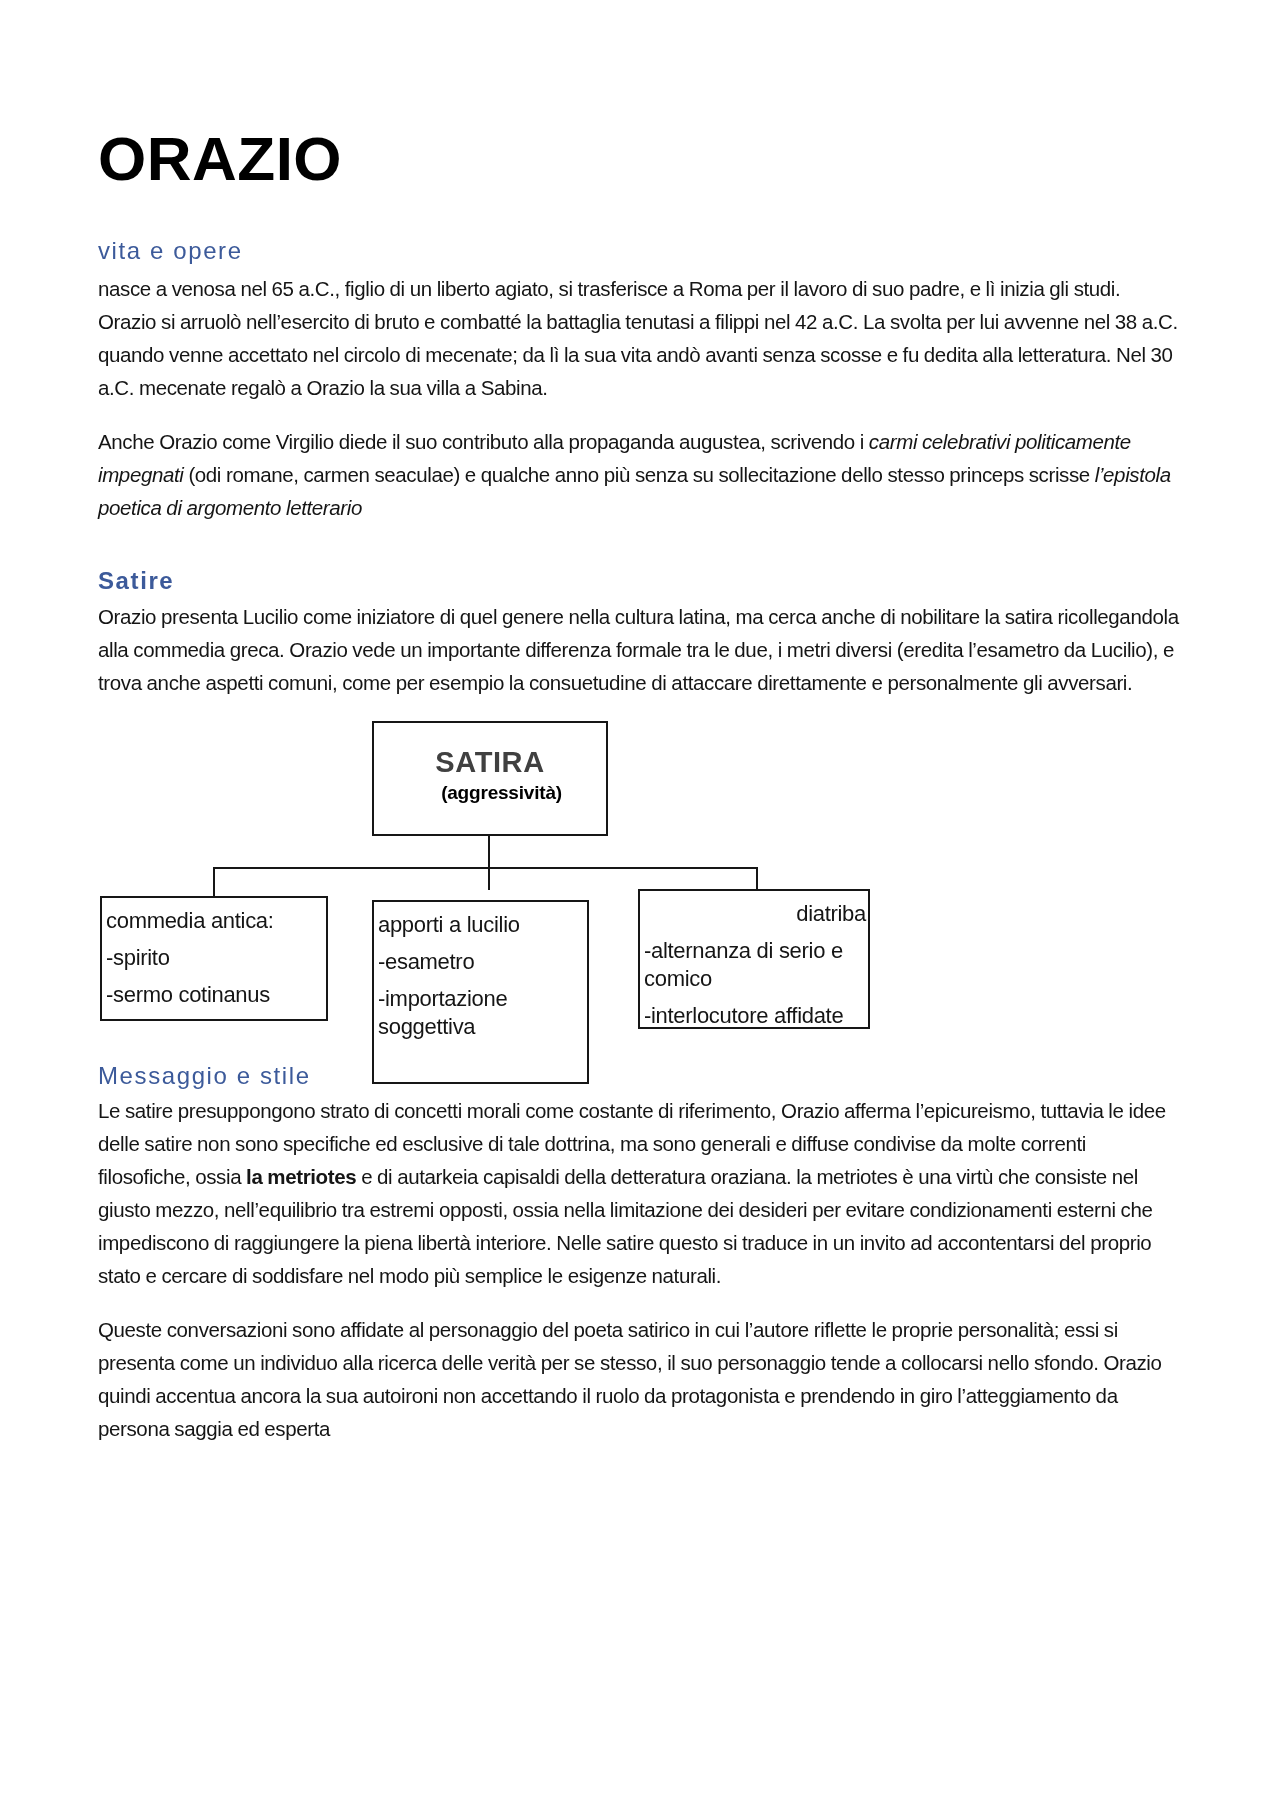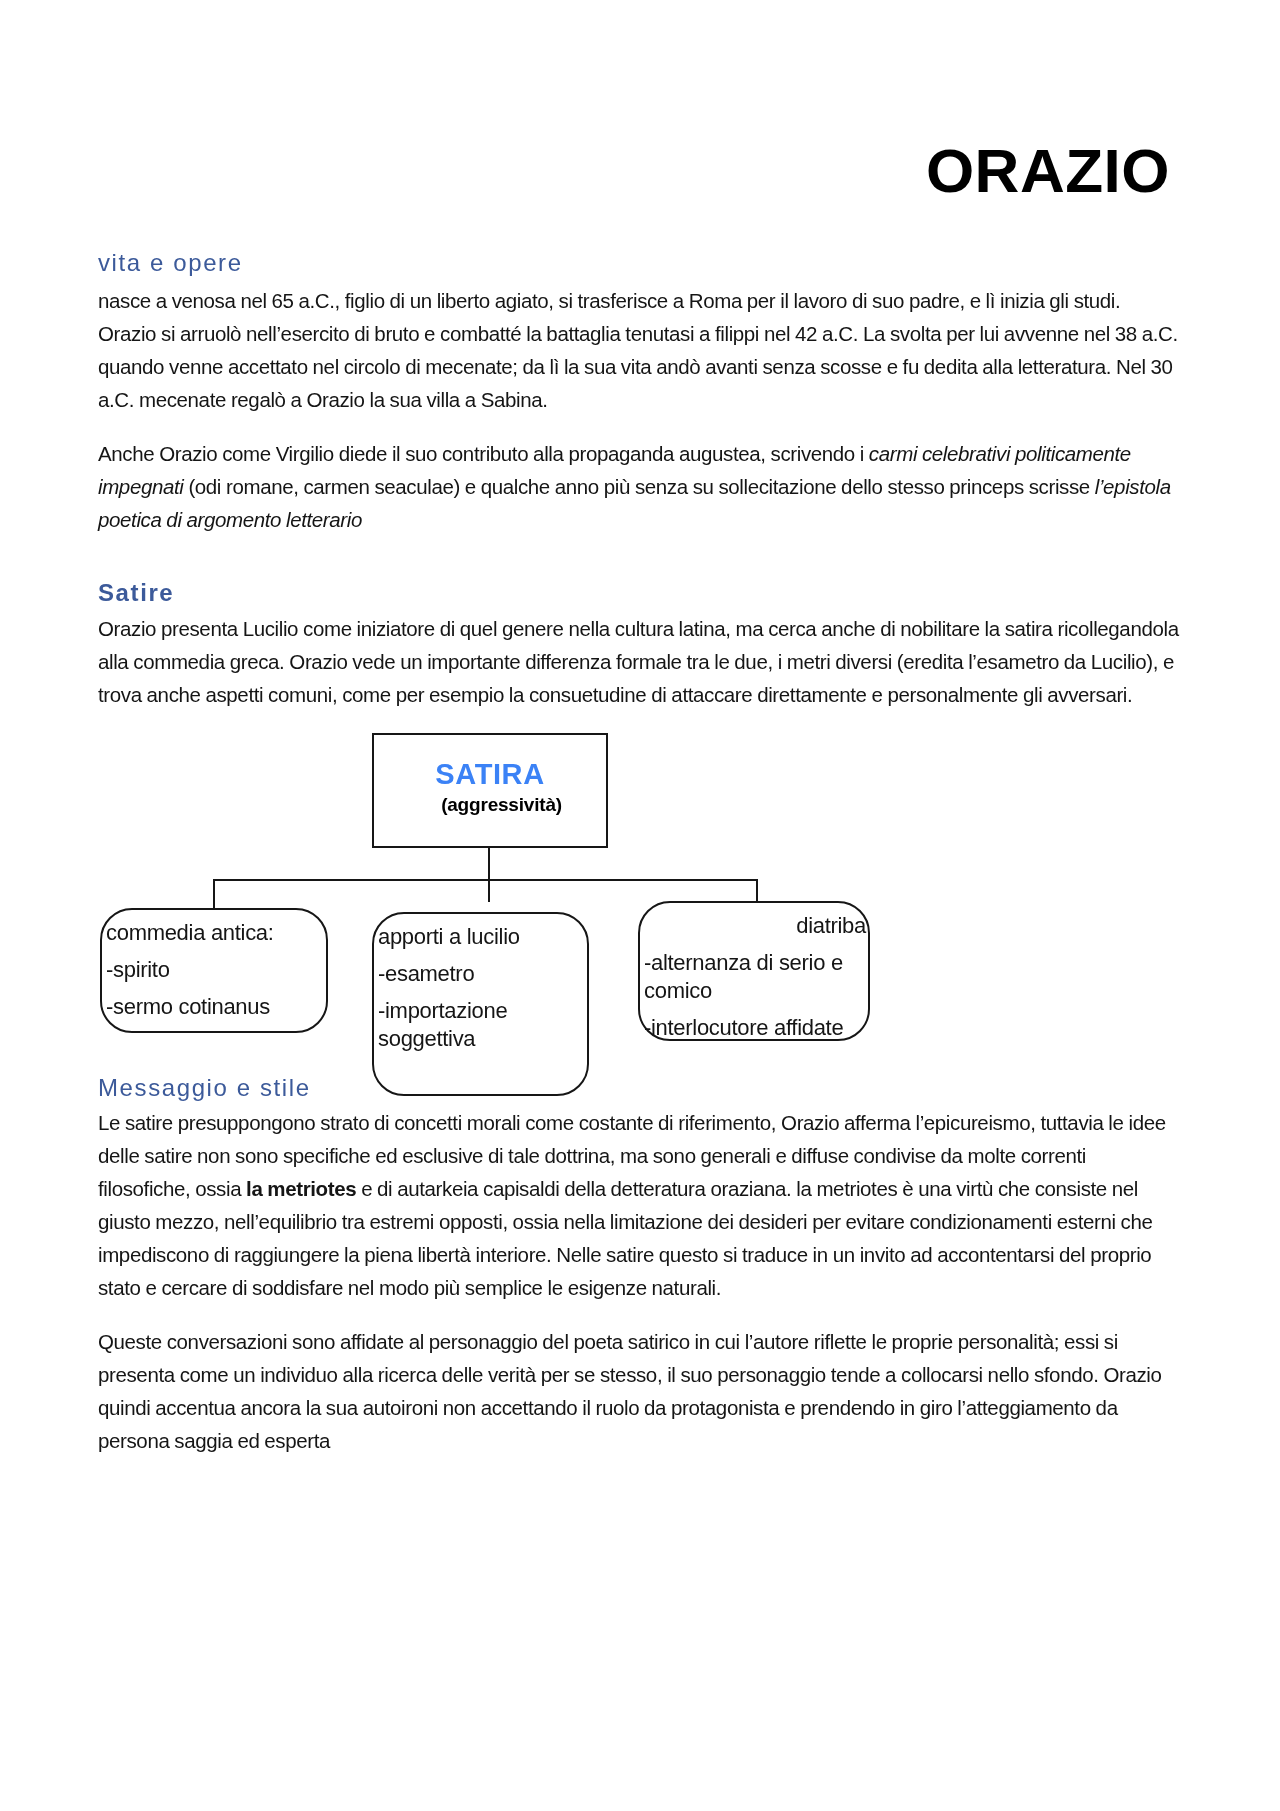--- a/index.html
+++ b/index.html
@@ -16,23 +16,23 @@
   }
   .page {
     position: relative;
     width: 1280px;
     height: 1811px;
     box-sizing: border-box;
     padding: 0 98px;
     background: #fff;
   }
   .doc-title {
-    margin: 12px;
+    margin: 0;
     padding-top: 128px;
-    text-align: right;
+    text-align: left;
     font-size: 62px;
     line-height: 1.0;
     font-weight: 700;
     letter-spacing: 0.5px;
     color: #000;
     font-family: "Liberation Sans", sans-serif;
   }
   .section-heading {
     margin: 0;
     font-weight: 400;
@@ -78,35 +78,34 @@
     top: 0;
     width: 236px;
     height: 115px;
     text-align: center;
   }
   .root-title {
     margin-top: 24px;
     font-size: 29px;
     font-weight: 700;
     letter-spacing: 0.6px;
-    color: #3b82f6;
+    color: #404040;
     line-height: 1.1;
   }
   .root-sub {
     margin-top: 4px;
     font-size: 19px;
     font-weight: 700;
     color: #000;
     line-height: 1.1;
     letter-spacing: -0.2px;
     margin-left: 23px;
   }
   .node-child {
     padding: 9px 2px 9px 4px;
-    border-radius: 32px;
   }
   .child-1 { left: 0px;   top: 175px; width: 228px; height: 125px; }
   .child-2 { left: 272px; top: 179px; width: 217px; height: 184px; }
   .child-3 { left: 538px; top: 168px; width: 232px; height: 140px; }
 
   .child-line {
     font-size: 22px;
     line-height: 28px;
     color: #151515;
     letter-spacing: -0.3px;

